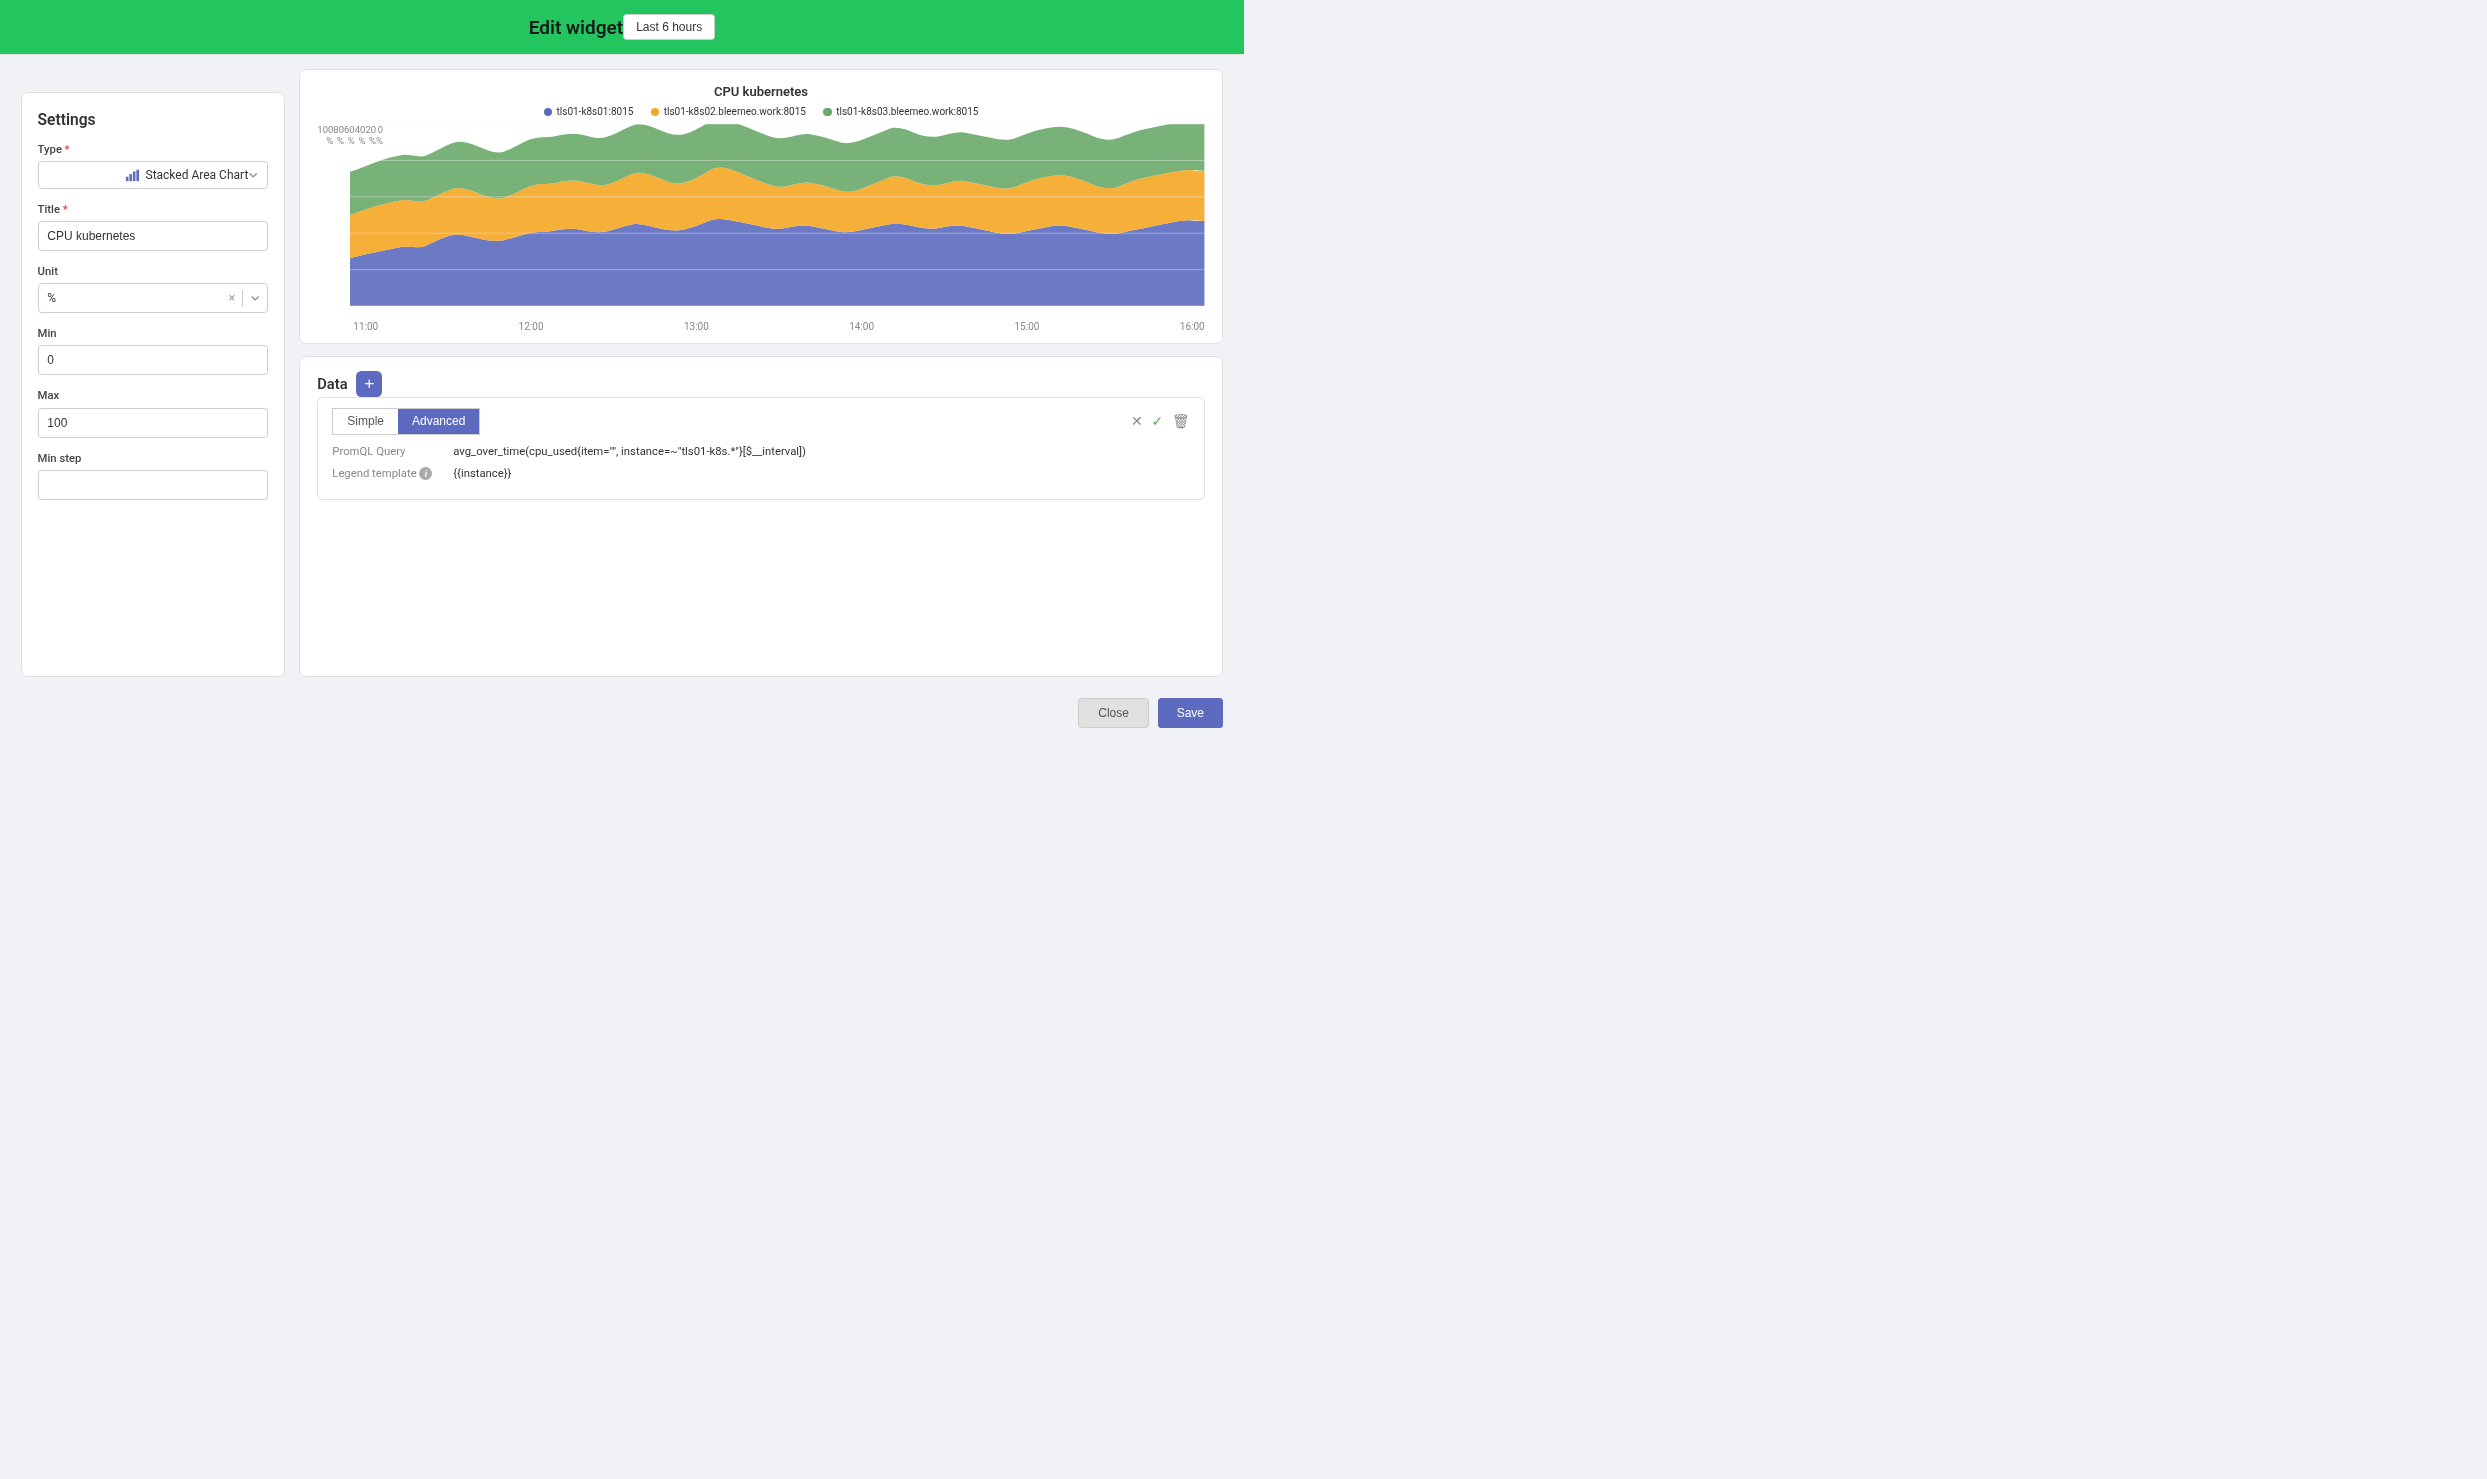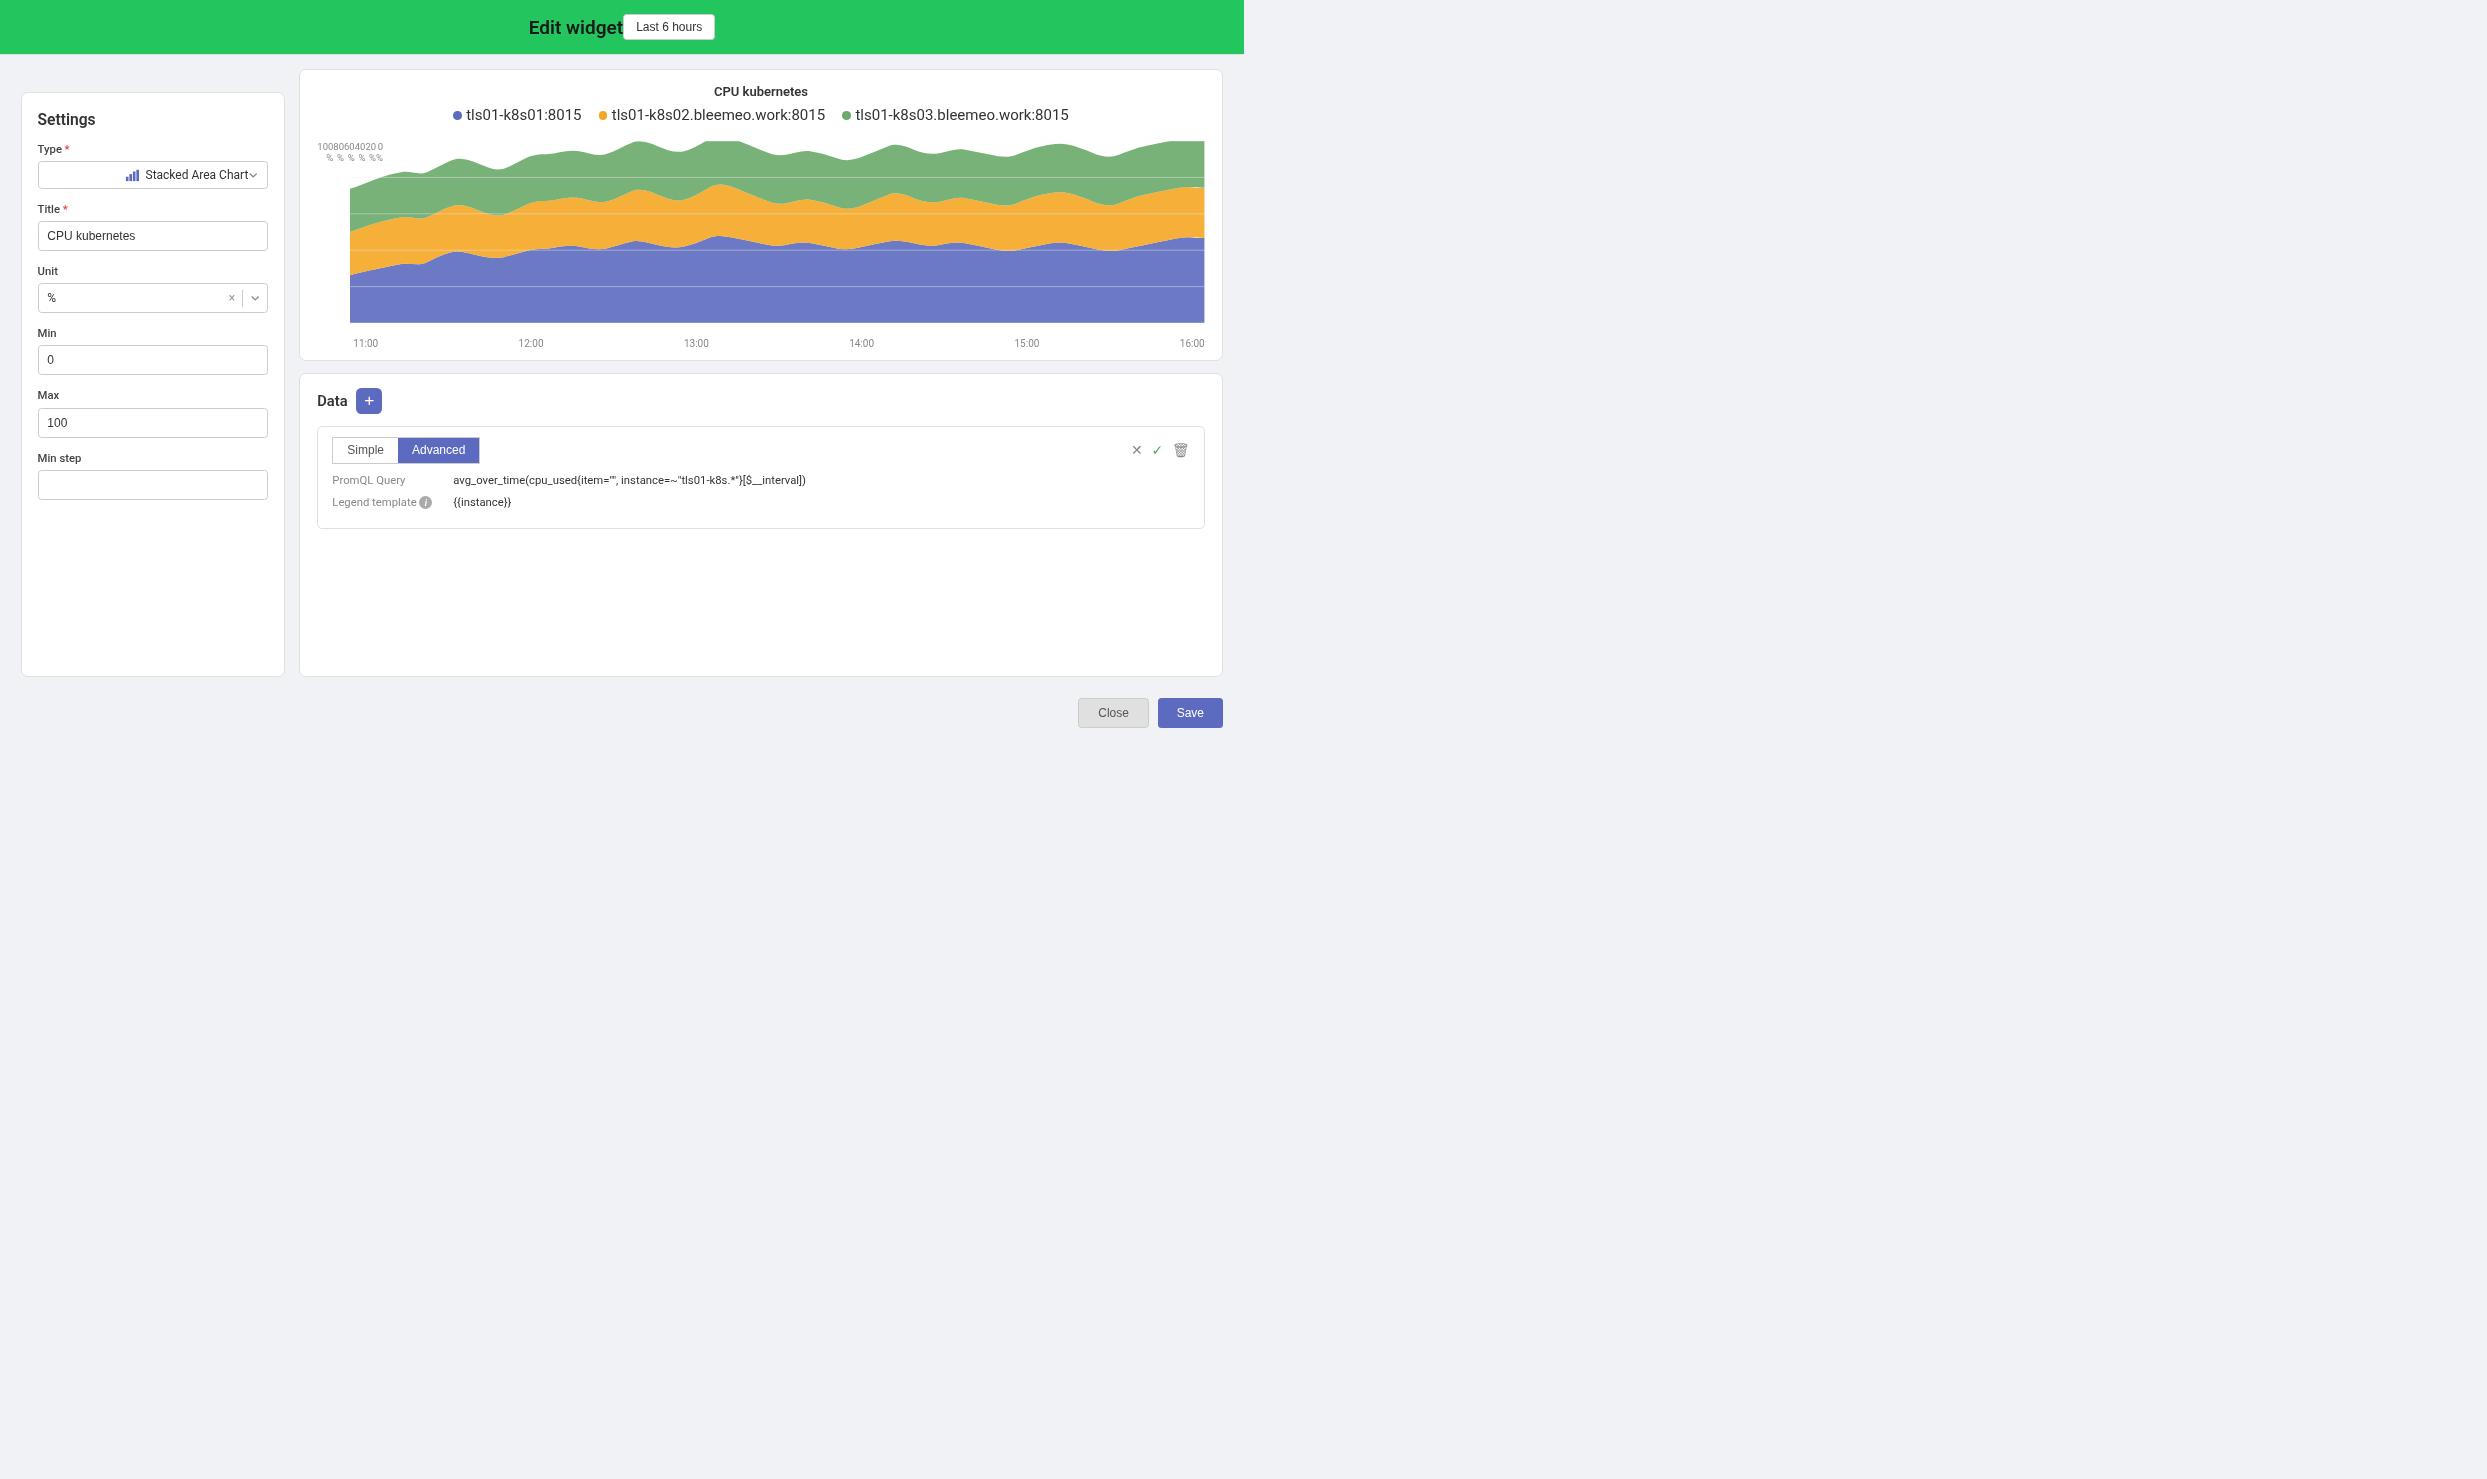--- a/index.html
+++ b/index.html
@@ -160,22 +160,22 @@
       text-align: center;
       font-size: 13px;
       font-weight: 600;
       margin-bottom: 7px;
     }
 
     .chart-legend {
       display: flex;
       justify-content: center;
       gap: 17.3px;
-      margin-bottom: 17px;
-      font-size: 15px;
+      margin-bottom: 7px;
+      font-size: 10px;
     }
 
     .legend-item {
       display: flex;
       align-items: center;
       gap: 4.3px;
     }
 
     .legend-dot {
       width: 8.7px;
@@ -199,21 +199,20 @@
       border-radius: 7px;
       border: 0.9px solid #e0e0e0;
       padding: 14px 17.3px;
       flex: 1;
     }
 
     .data-header {
       display: flex;
       align-items: center;
       gap: 8.7px;
-      margin-bottom: 12px;
     }
 
     .data-title {
       font-size: 14.7px;
       font-weight: 600;
     }
 
     .add-btn {
       width: 26px;
       height: 26px;

